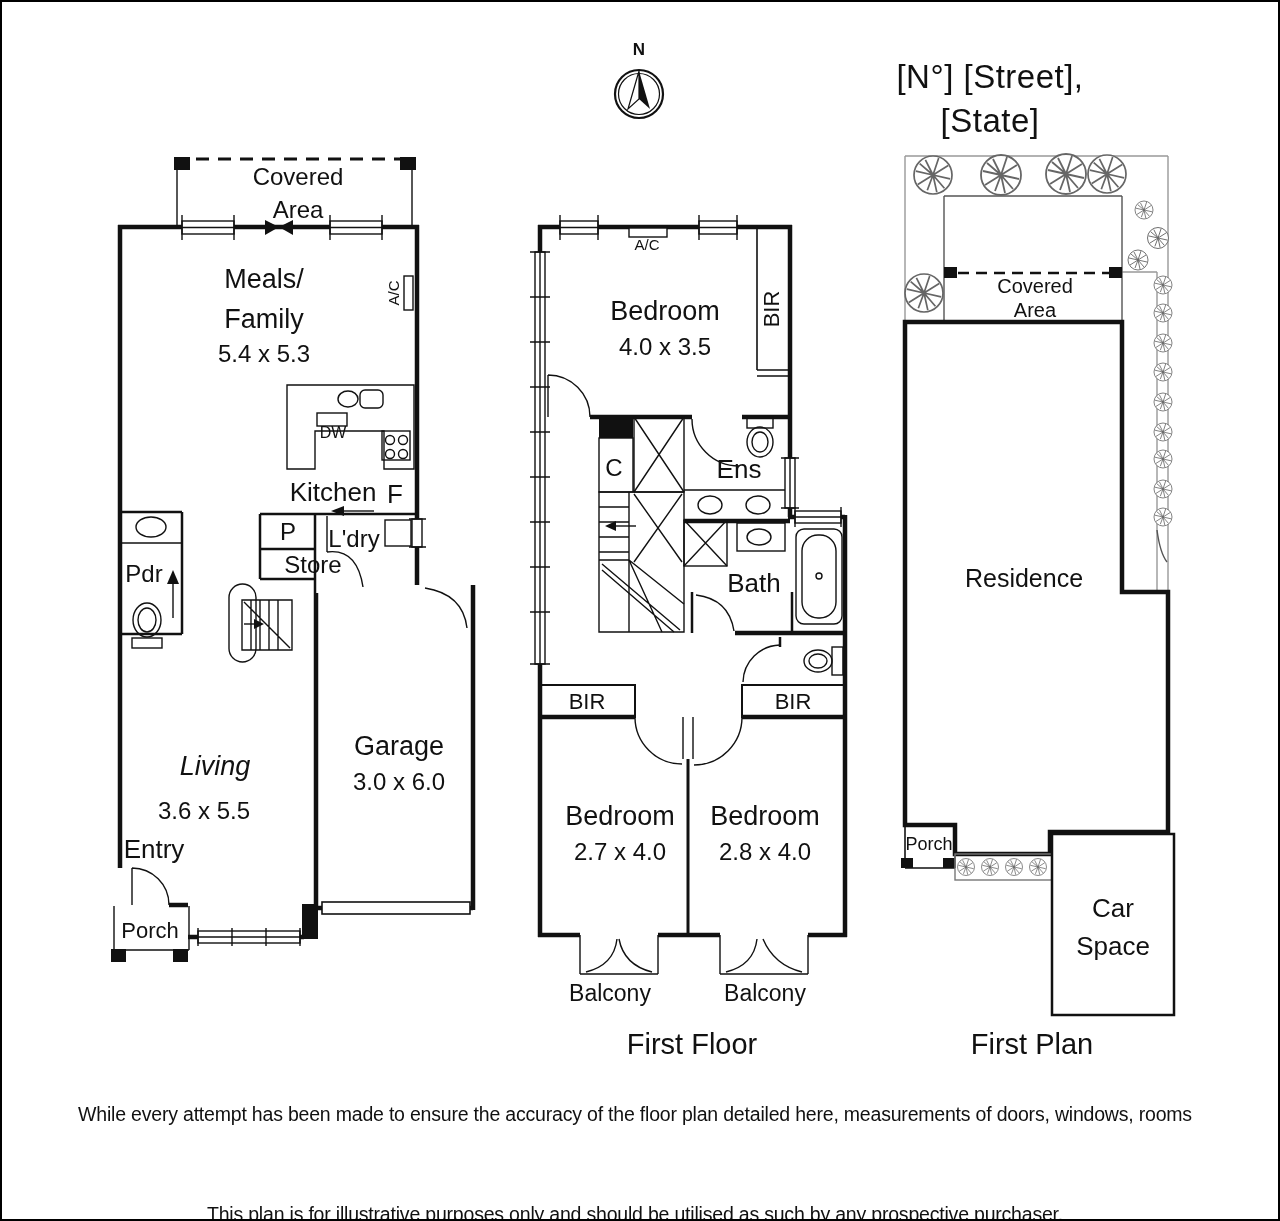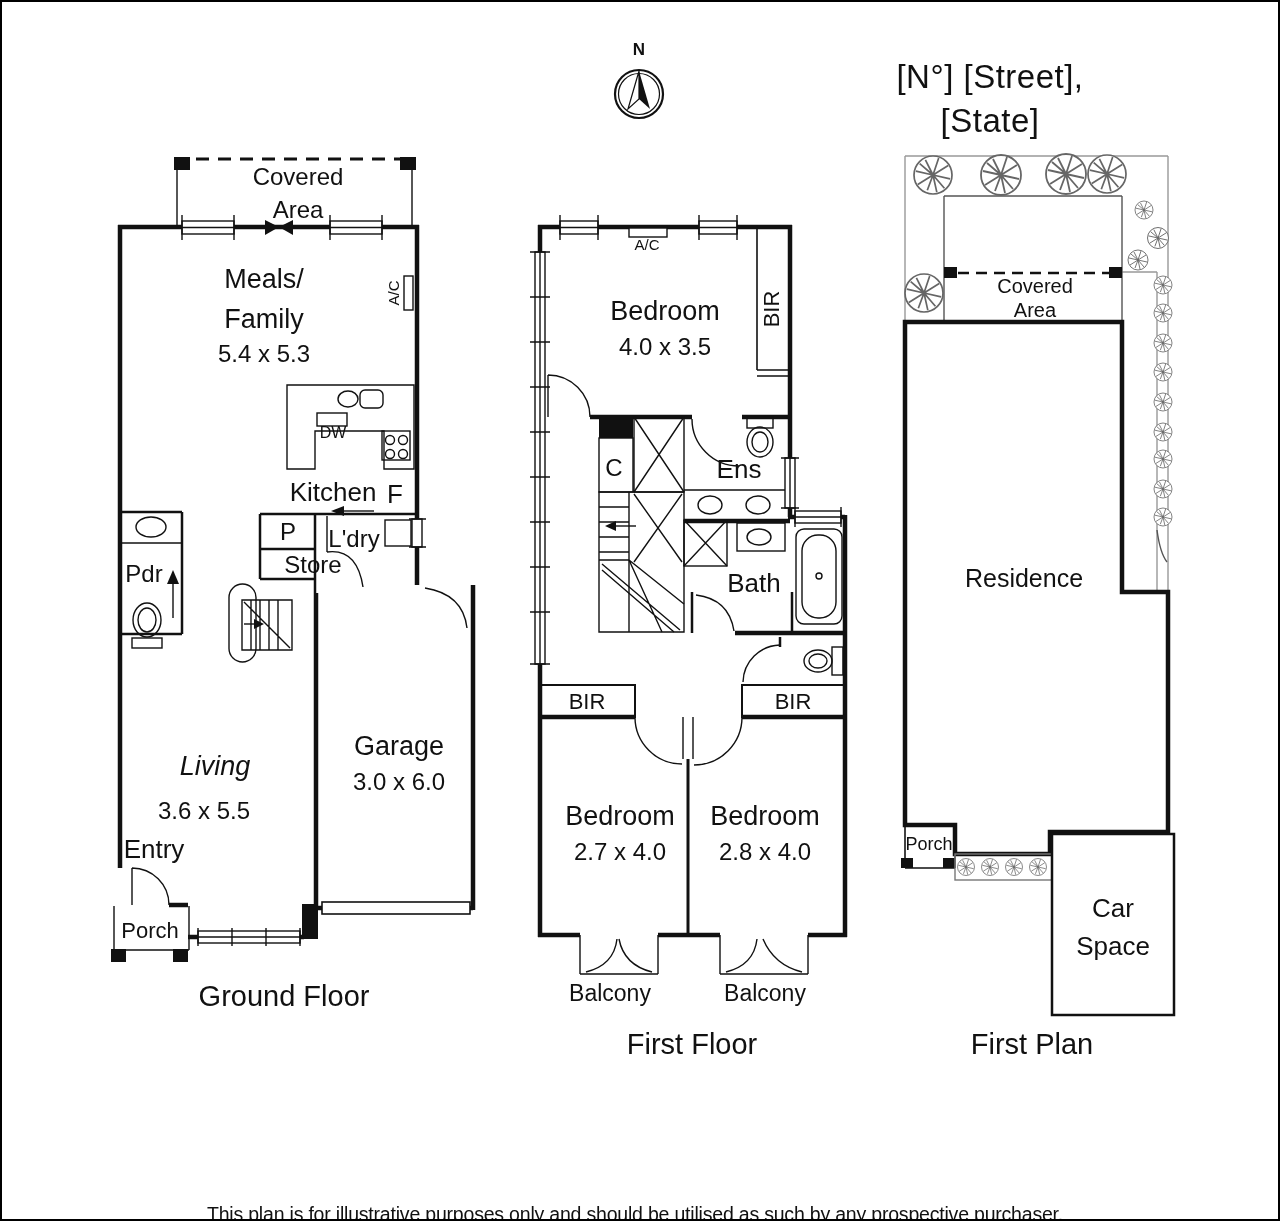--- a/index.html
+++ b/index.html
@@ -236,21 +236,20 @@
 <div class="lbl" style="left:286px;top:530px;font-size:24px;">P</div>
 <div class="lbl" style="left:296px;top:563px;font-size:24px;padding-left:30px;">Store</div>
 <div class="lbl" style="left:352px;top:537px;font-size:24px;">L'dry</div>
 <div class="lbl" style="left:142px;top:572px;font-size:24px;">Pdr</div>
 <div class="lbl room" style="left:213px;top:765px;font-style:italic;">Living</div>
 <div class="lbl dim" style="left:202px;top:801px;margin-top:8px;">3.6 x 5.5</div>
 <div class="lbl room" style="left:397px;top:745px;">Garage</div>
 <div class="lbl dim" style="left:397px;top:780px;">3.0 x 6.0</div>
 <div class="lbl room" style="left:152px;top:847px;font-size:26px;">Entry</div>
 <div class="lbl" style="left:148px;top:929px;font-size:22px;">Porch</div>
-<div class="lbl caption" style="left:282px;top:994px;">Ground Floor</div>
 
 <div class="lbl small" style="left:645px;top:243px;">A/C</div>
 <div class="lbl room" style="left:663px;top:310px;">Bedroom</div>
 <div class="lbl dim" style="left:663px;top:345px;">4.0 x 3.5</div>
 <div class="lbl rot" style="left:770px;top:307px;font-size:22px;">BIR</div>
 <div class="lbl" style="left:612px;top:466px;font-size:24px;">C</div>
 <div class="lbl room" style="left:737px;top:467px;font-size:26px;">Ens</div>
 <div class="lbl room" style="left:752px;top:581px;font-size:26px;">Bath</div>
 <div class="lbl" style="left:585px;top:700px;font-size:22px;">BIR</div>
 <div class="lbl" style="left:791px;top:700px;font-size:22px;">BIR</div>
@@ -263,15 +262,16 @@
 <div class="lbl caption" style="left:690px;top:1042px;text-align:right;">First Floor</div>
 
 <div class="lbl" style="left:1033px;top:296px;font-size:20px;line-height:1.2;">Covered
 Area</div>
 <div class="lbl" style="left:1022px;top:576px;font-size:25px;">Residence</div>
 <div class="lbl" style="left:927px;top:843px;font-size:18px;">Porch</div>
 <div class="lbl" style="left:1111px;top:926px;font-size:26px;line-height:1.45;">Car
 Space</div>
 <div class="lbl caption" style="left:1030px;top:1042px;">First Plan</div>
 
+<div class="lbl disc" style="left:633px;top:1113px;width:1200px;">While every attempt has been made to ensure the accuracy of the floor plan detailed here, measurements of doors, windows, rooms</div>
 <div class="lbl disc" style="left:633px;top:1185px;width:1200px;margin-top:28px;">This plan is for illustrative purposes only and should be utilised as such by any prospective purchaser.</div>
 
 </div>
 
 </body></html>

